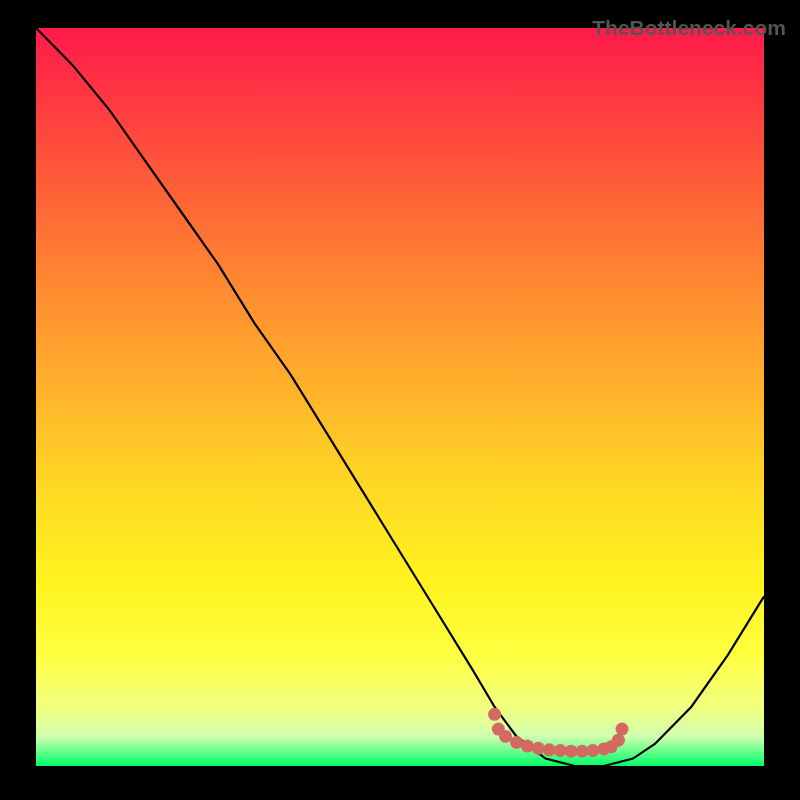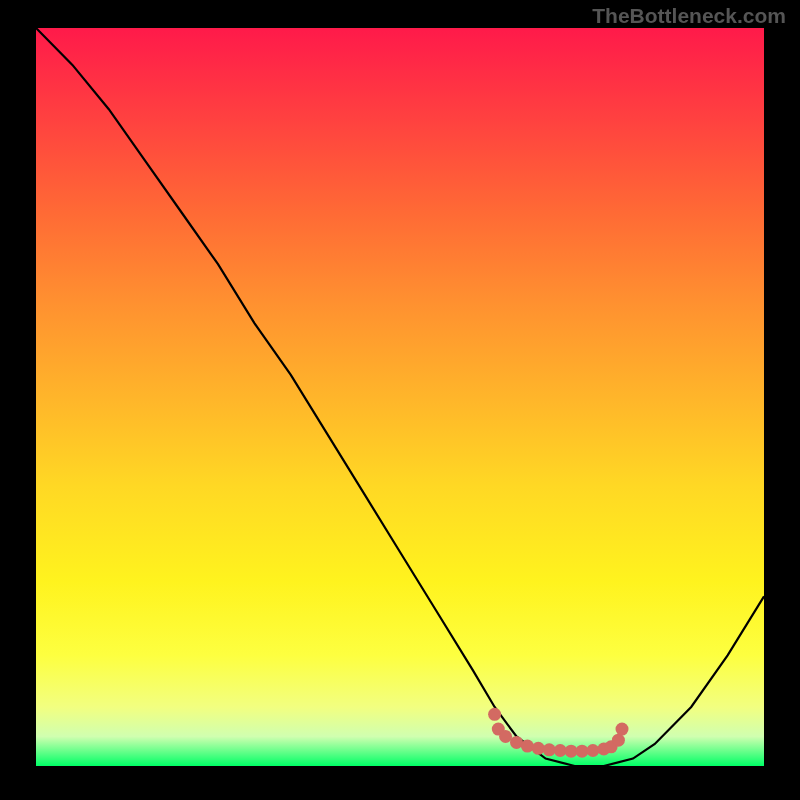--- a/index.html
+++ b/index.html
@@ -6,21 +6,21 @@
     margin: 0;
     padding: 0;
     background: #000;
     width: 800px;
     height: 800px;
     position: relative;
     font-family: Arial, sans-serif;
   }
   .watermark {
     position: absolute;
-    top: 4px;
+    top: 16px;
     right: 14px;
     color: #555;
     font-size: 21px;
     font-weight: bold;
     z-index: 10;
   }
   .plot {
     position: absolute;
     left: 36px;
     top: 28px;

